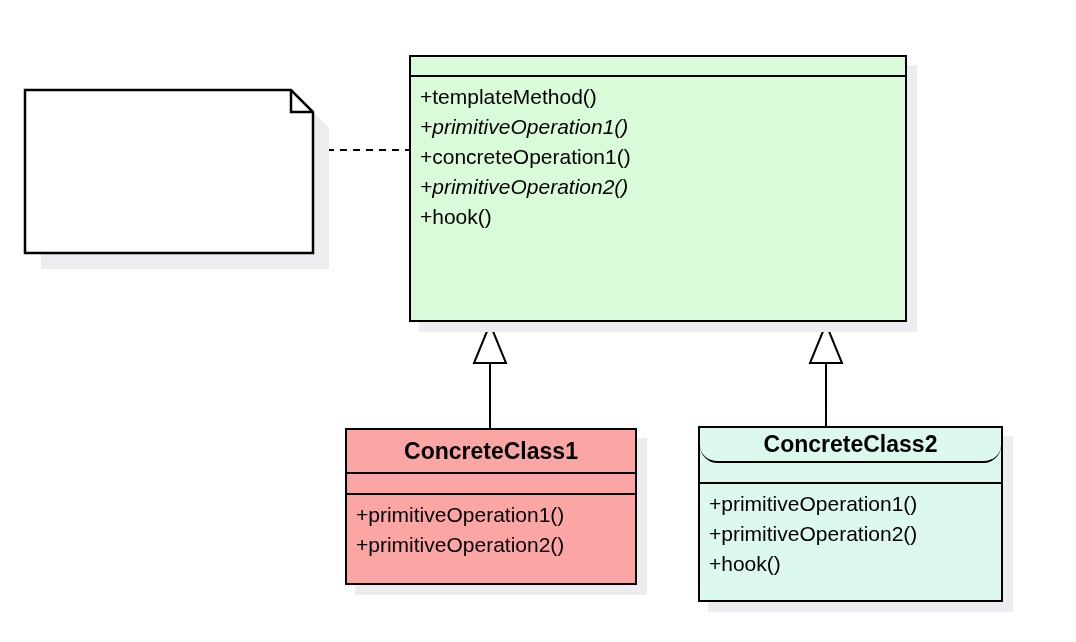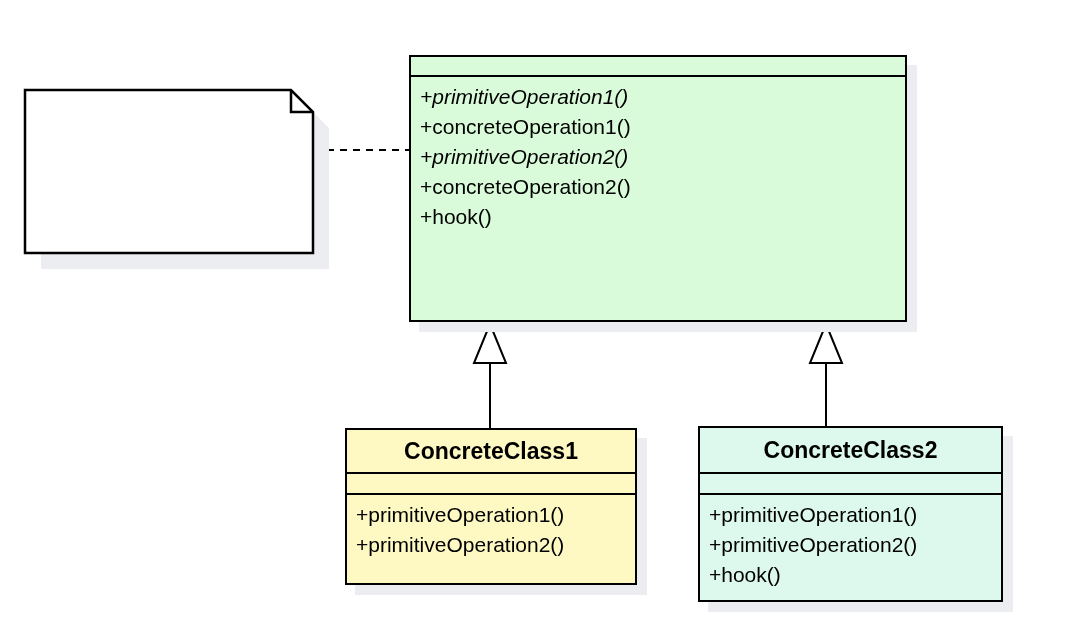--- a/index.html
+++ b/index.html
@@ -51,21 +51,21 @@
   
   #abstract-class { left: 409px; top: 55px; width: 498px; height: 267px; }
   #abstract-class .title  { height: 51px; font-style: italic; }
   #abstract-class .attrs  { height: 20px; }
   
   #concrete-class-1 { left: 345px; top: 428px; width: 292px; height: 157px; }
   #concrete-class-1 .title { height: 44px; }
   #concrete-class-1 .attrs { height: 21px; }
   
   #concrete-class-2 { left: 698px; top: 426px; width: 305px; height: 176px; }
-  #concrete-class-2 .title { height: 46px; }
+  #concrete-class-2 .title { height: 35px; border-radius: 21px; }
   #concrete-class-2 .attrs { height: 21px; }
   
   #note-shape {
     position: absolute;
     left: 15px; top: 80px;
     width: 330px; height: 195px;
     z-index: 2;
   }
   #note-text {
     position: absolute;
@@ -97,29 +97,29 @@
     <polygon points="18,18 284,18 306,40 306,181 18,181" fill="#ecedf1" stroke="none" transform="translate(8,8)"></polygon>
     <polygon points="10,10 276,10 298,32 298,173 10,173" fill="#ffffff" stroke="#000000" stroke-width="2.5"></polygon>
     <polyline points="276,10 276,32 298,32" fill="none" stroke="#000000" stroke-width="2.5"></polyline>
   </svg>
   <div id="note-text">
   </div>
 
   <div class="class-node" id="abstract-class" style="background:#d9fbd9">
     <div class="attrs"></div>
     <div class="methods">
+      <div>+templateMethod()</div>
       <div class="italic">+primitiveOperation1()</div>
       <div>+concreteOperation1()</div>
       <div class="italic">+primitiveOperation2()</div>
-      <div>+concreteOperation2()</div>
       <div>+hook()</div>
     </div>
   </div>
 
-  <div class="class-node" id="concrete-class-1" style="background:#fef9c3">
+  <div class="class-node" id="concrete-class-1" style="background:#fca5a5">
     <div class="title">ConcreteClass1</div>
     <div class="attrs"></div>
     <div class="methods">
       <div>+primitiveOperation1()</div>
       <div>+primitiveOperation2()</div>
     </div>
   </div>
 
   <div class="class-node" id="concrete-class-2" style="background:#ddf8ec">
     <div class="title">ConcreteClass2</div>

